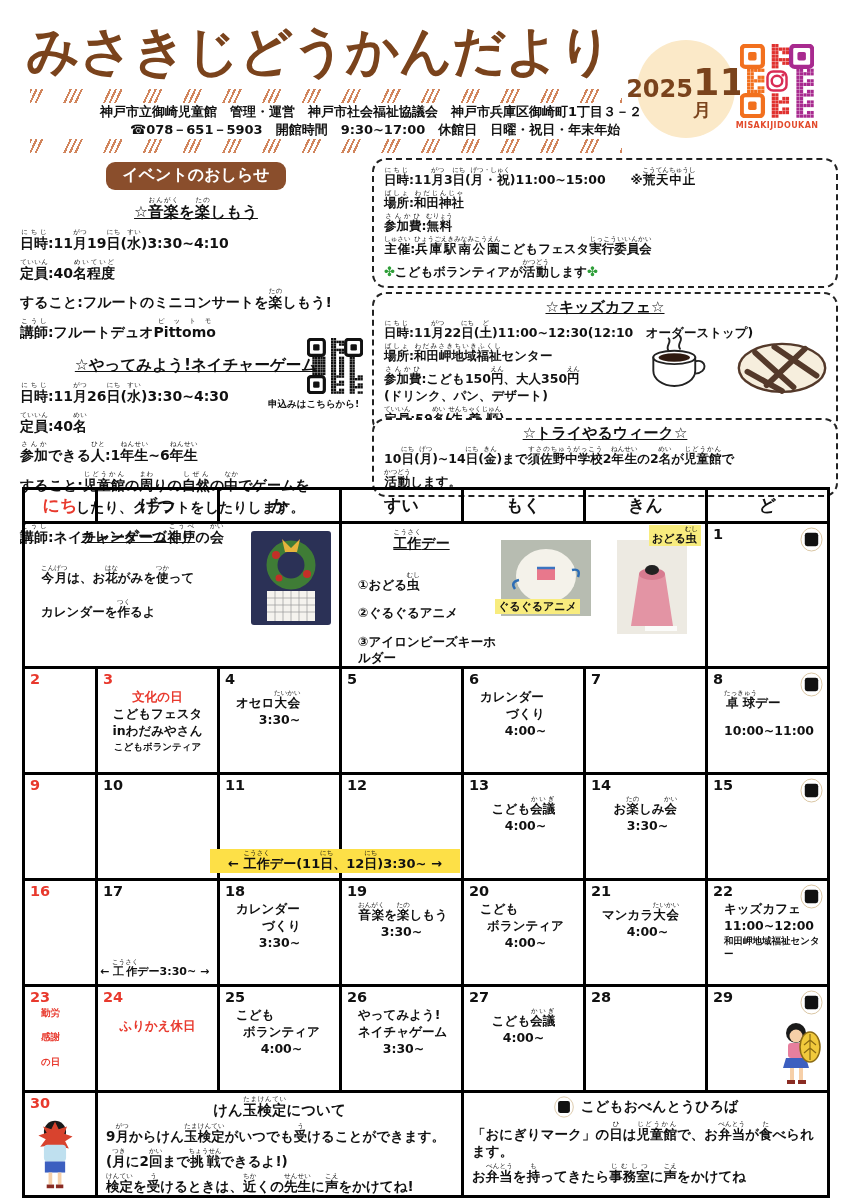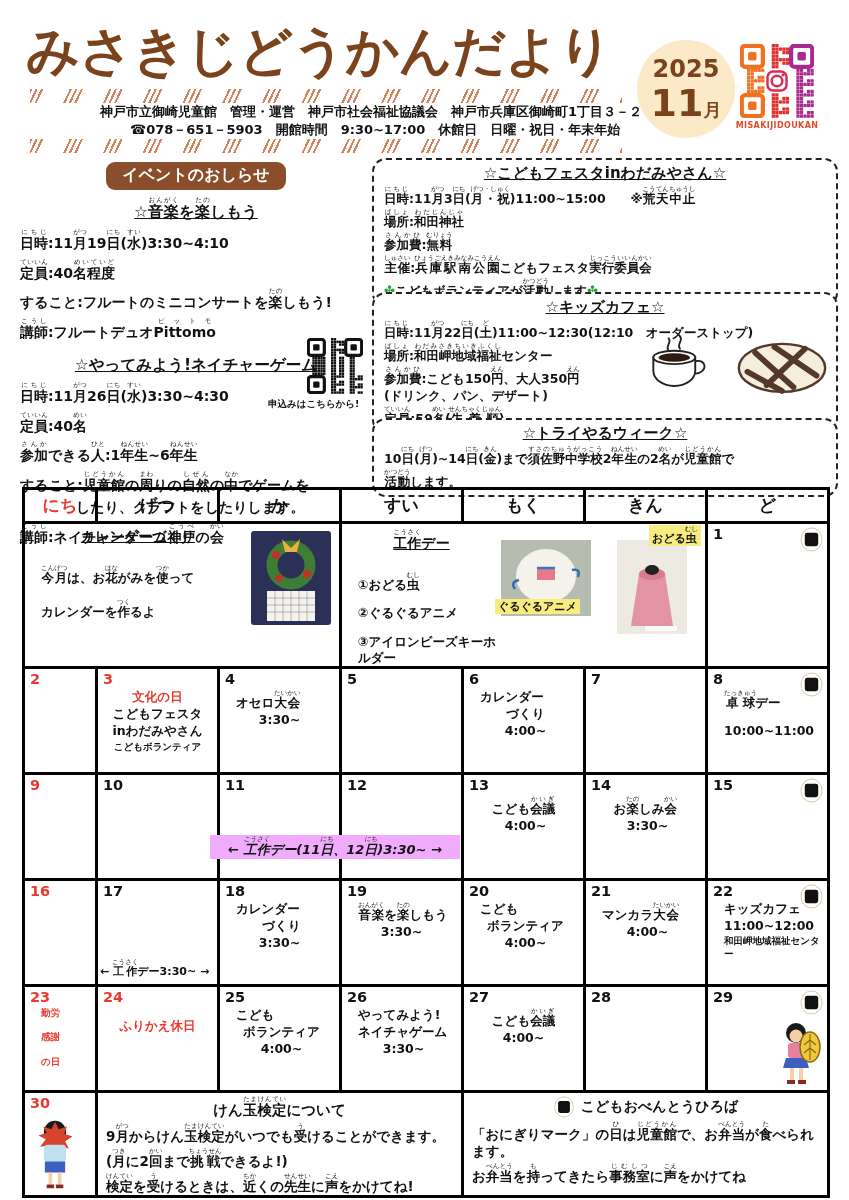--- a/index.html
+++ b/index.html
@@ -13,21 +13,21 @@
   
   .main-title{position:absolute;left:26px;top:16px;width:600px;font-size:53px;font-weight:700;
     color:var(--brown);letter-spacing:-1px;white-space:nowrap;}
   .hatch{position:absolute;left:30px;width:592px;height:14px;
     background:repeating-linear-gradient(115deg,var(--stripe) 0 2px,transparent 2px 5px,var(--stripe) 5px 7px,transparent 7px 10px,var(--stripe) 10px 12px,transparent 12px 36px);
     opacity:.85;}
   .h1{top:89px;} .h2{top:139px;}
   .addr{position:absolute;font-size:13px;font-weight:700;color:#111;white-space:nowrap;}
   .a1{left:100px;top:103px;} .a2{left:130px;top:121px;}
   .month-circle{position:absolute;left:637px;top:40px;width:98px;height:98px;border-radius:50%;
-    background:var(--cream);display:flex;flex-direction:column;align-items:center;justify-content:center;color:var(--brown);}
+    background:var(--cream);display:flex;flex-direction:row;align-items:center;justify-content:center;color:var(--brown);}
   .yr{font-size:24px;line-height:1;}
   .mo{line-height:1;margin-top:3px;}
   .mo-num{font-size:38px;} .mo-suf{font-size:18px;}
   .insta-qr{position:absolute;left:740px;top:44px;width:74px;height:74px;background:#fff;}
   .qr-cap{position:absolute;left:726px;top:121px;width:102px;text-align:center;font-size:8px;
     letter-spacing:.4px;color:var(--qrred);}
 
   
   .events{position:absolute;left:20px;top:162px;width:352px;}
   .badge{width:fit-content;margin:0 auto 4px auto;background:var(--badge);color:#fff;border-radius:9px;
@@ -59,22 +59,22 @@
   tr.w1{height:110px;} tr.wkr{height:106px;} tr.w6{height:100px;}
   .dnum{font-size:14.5px;margin:3px 0 1px 5px;line-height:1.1;}
   .red{color:var(--red);}
   .cl{font-size:12.5px;line-height:1.3;padding-left:16px;margin-top:1px;}
   .cl.ctr{text-align:center;padding-left:0;}
   .cl.rgt{text-align:center;padding-right:12px;}
   .cl.sml{font-size:9.5px;}
   .cl.mt{margin-top:12px;}
   .foot{position:absolute;bottom:5px;left:2px;font-size:11px;white-space:nowrap;}
   .oni{position:absolute;top:3px;right:4px;width:23px;height:25px;}
-  .wnote{position:absolute;left:188px;top:348px;width:250px;text-align:center;background:#f0abfc;
-    font-size:13px;white-space:nowrap;padding:0 4px;font-style:italic;}
+  .wnote{position:absolute;left:188px;top:362px;width:250px;text-align:center;background:#fde047;
+    font-size:13px;white-space:nowrap;padding:0 4px;}
   .w1wrap{display:flex;align-items:flex-start;}
   .w1text{flex:1;padding-top:4px;}
   .w1title{font-size:14px;text-align:center;margin-bottom:18px;text-decoration:underline;}
   .ph{position:relative;flex:none;}
   .wreath{width:80px;height:94px;margin:7px 8px 0 0;}
   .guru{width:114px;height:76px;margin:16px 2px 0 0;}
   .odoru{width:84px;height:94px;margin:16px 4px 0 0;}
   .ylabel{position:absolute;background:var(--yellow);font-size:11px;font-weight:700;padding:0 3px;white-space:nowrap;z-index:2;}
   .lb-b{left:-6px;bottom:2px;} .lb-t{right:0;top:-15px;}
   .kid-art{position:absolute;left:4px;top:26px;width:52px;height:72px;}
@@ -413,21 +413,20 @@
           <rect x="2.3" y="2.3" width="2.4" height="2.4" fill="#111" rx="0.5"></rect>
           <rect x="14.5" y="0.5" width="6" height="6" fill="none" stroke="#111" stroke-width="1.2" rx="1"></rect>
           <rect x="16.3" y="2.3" width="2.4" height="2.4" fill="#111" rx="0.5"></rect>
           <rect x="0.5" y="14.5" width="6" height="6" fill="none" stroke="#111" stroke-width="1.2" rx="1"></rect>
           <rect x="2.3" y="16.3" width="2.4" height="2.4" fill="#111" rx="0.5"></rect>
         </svg></div>
     <div class="apply-note">申込みはこちらから!</div>
   </section>
 
   <section class="box festa">
-    <div class="box-title">☆こどもフェスタinわだみやさん☆</div>
     <div class="box-line"><ruby>日時<rt>にちじ</rt></ruby>:11<ruby>月<rt>がつ</rt></ruby>3<ruby>日<rt>にち</rt></ruby>(<ruby>月・祝<rt>げつ・しゅく</rt></ruby>)11:00~15:00　　※<ruby>荒天中止<rt>こうてんちゅうし</rt></ruby></div>
     <div class="box-line"><ruby>場所<rt>ばしょ</rt></ruby>:<ruby>和田神社<rt>わだじんじゃ</rt></ruby></div>
     <div class="box-line"><ruby>参加費<rt>さんかひ</rt></ruby>:<ruby>無料<rt>むりょう</rt></ruby></div>
     <div class="box-line"><ruby>主催<rt>しゅさい</rt></ruby>:<ruby>兵庫駅南公園<rt>ひょうごえきみなみこうえん</rt></ruby>こどもフェスタ<ruby>実行委員会<rt>じっこういいんかい</rt></ruby></div>
     <div class="box-line"><span class="clover">✤</span>こどもボランティアが<ruby>活動<rt>かつどう</rt></ruby>します<span class="clover">✤</span></div>
   </section>
 
   <section class="box cafe">
     <div class="box-title">☆キッズカフェ☆</div>
     <div class="box-line"><ruby>日時<rt>にちじ</rt></ruby>:11<ruby>月<rt>がつ</rt></ruby>22<ruby>日<rt>にち</rt></ruby>(<ruby>土<rt>ど</rt></ruby>)11:00~12:30(12:10　オーダーストップ)</div>

